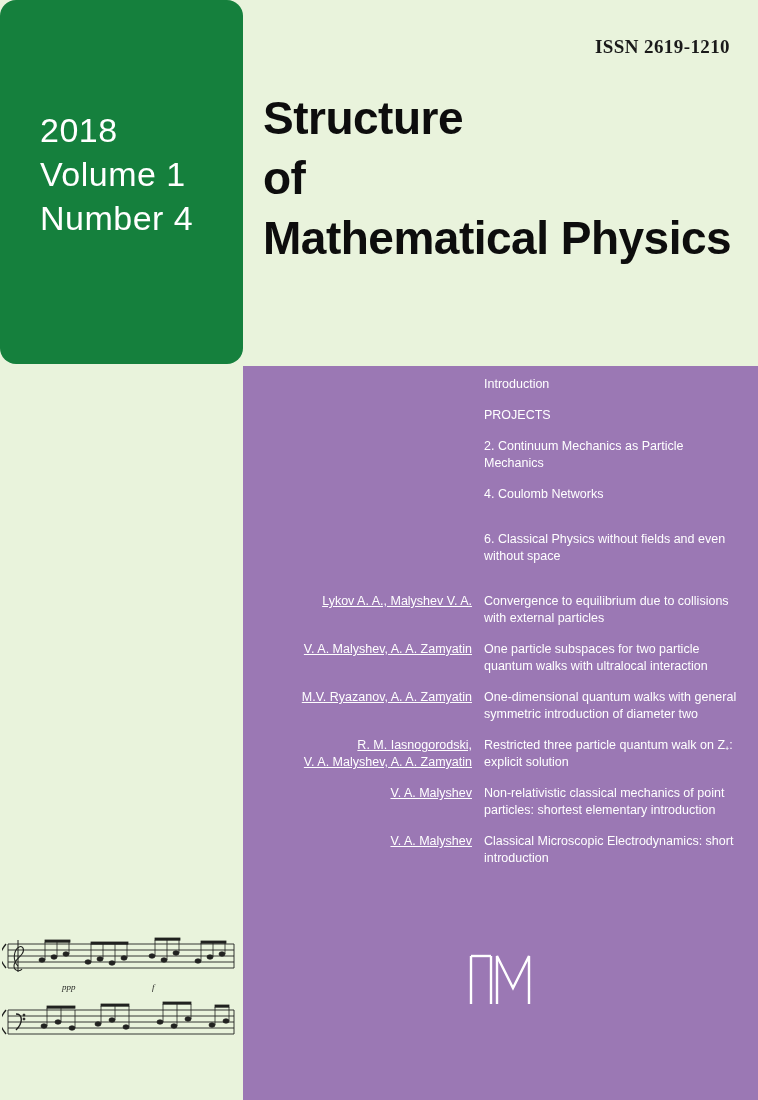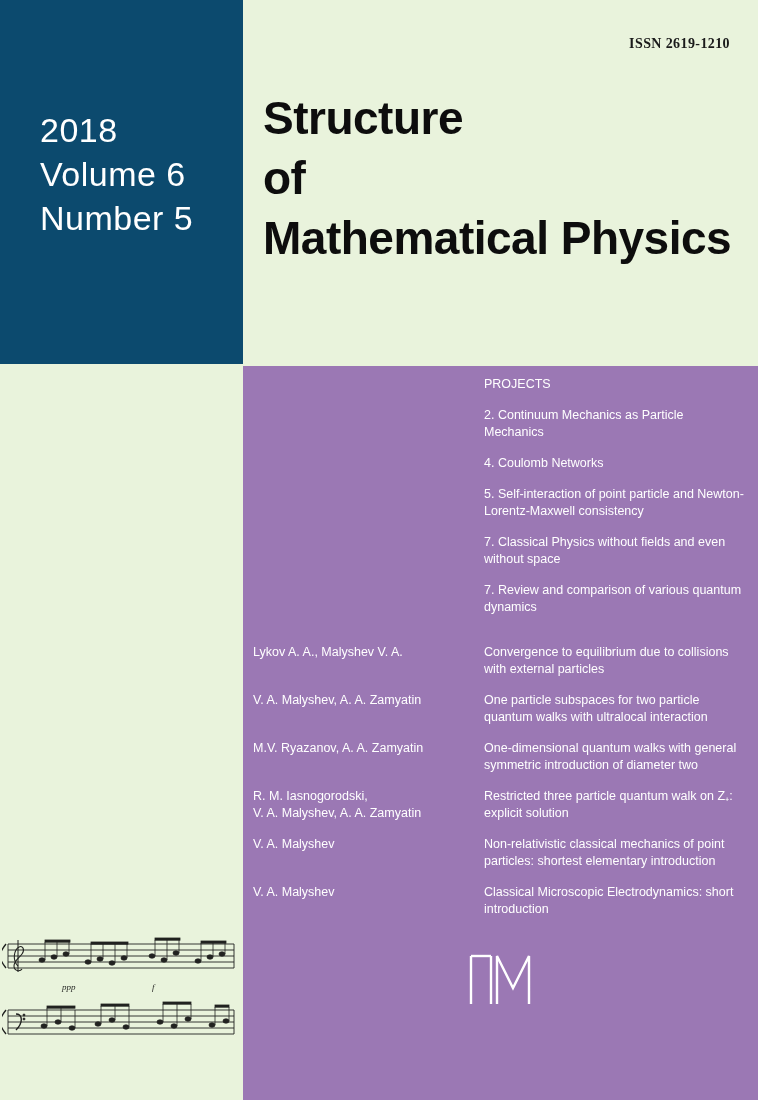--- a/index.html
+++ b/index.html
@@ -21,21 +21,22 @@
     overflow: hidden;
   }
 
   
   .issue-block {
     position: absolute;
     left: 0;
     top: 0;
     width: 243px;
     height: 364px;
-    background: #0c4a6e;
+    background: #15803d;
+    border-radius: 16px;
   }
   .issue-lines {
     position: absolute;
     left: 40px;
     top: 108px;
     color: #ffffff;
     font-size: 34px;
     line-height: 44px;
     letter-spacing: 0.5px;
     font-weight: normal;
@@ -51,21 +52,21 @@
     top: 0;
     width: 515px;
     height: 366px;
     background: #e9f3dc;
   }
   .issn {
     position: absolute;
     right: 28px;
     top: 36px;
     font-family: "Liberation Serif", serif;
-    font-size: 14px;
+    font-size: 19px;
     font-weight: bold;
     color: #1a1a1a;
     letter-spacing: 0.4px;
   }
   .journal-title {
     position: absolute;
     left: 20px;
     top: 88px;
     width: 500px;
     color: #0d0d0d;
@@ -114,23 +115,25 @@
   }
   .toc-row {
     display: flex;
     margin-bottom: 14px;
     font-size: 12.5px;
     line-height: 17px;
   }
   .toc-authors {
     width: 231px;
     min-width: 231px;
+    text-align: right;
     padding-right: 12px;
     box-sizing: border-box;
     white-space: pre-line;
+    text-decoration: underline;
   }
   .toc-title {
     flex: 1;
   }
 
   
   .logo {
     position: absolute;
     left: 0;
     right: 0;
@@ -145,22 +148,22 @@
   .logo svg { display: inline-block; }
 </style>
 </head>
 <body>
 
 <div class="cover">
 
   <div class="issue-block">
     <div class="issue-lines">
       <div>2018</div>
-      <div>Volume 6</div>
-      <div>Number 5</div>
+      <div>Volume 1</div>
+      <div>Number 4</div>
     </div>
   </div>
 
   <div class="title-block">
     <div class="issn">ISSN 2619-1210</div>
     <div class="journal-title">
       <div>Structure</div>
       <div>of</div>
       <div>Mathematical Physics</div>
     </div>
@@ -275,52 +278,51 @@
       <g fill="#111" font-family="'Liberation Serif', serif" font-size="9" font-style="italic" stroke="none">
         <text x="60" y="60">ppp</text>
         <text x="150" y="60">f</text>
       </g>
     </svg>
   </div>
 
   <div class="contents">
     <div class="toc">
 
+      <div class="toc-row">
+        <div class="toc-authors"></div>
+        <div class="toc-title">Introduction</div>
+      </div>
 
       <div class="toc-row">
         <div class="toc-authors"></div>
         <div class="toc-title">PROJECTS</div>
       </div>
 
 
       <div class="toc-row">
         <div class="toc-authors"></div>
         <div class="toc-title">2. Continuum Mechanics as Particle Mechanics</div>
       </div>
 
 
       <div class="toc-row">
         <div class="toc-authors"></div>
         <div class="toc-title">4. Coulomb Networks</div>
       </div>
 
       <div class="toc-row">
         <div class="toc-authors"></div>
-        <div class="toc-title">5. Self-interaction of point particle and Newton-Lorentz-Maxwell consistency</div>
-      </div>
-
-      <div class="toc-row">
-        <div class="toc-authors"></div>
-        <div class="toc-title">7. Classical Physics without fields and even without space</div>
-      </div>
-
-      <div class="toc-row">
-        <div class="toc-authors"></div>
-        <div class="toc-title">7. Review and comparison of various quantum dynamics</div>
-      </div>
+      </div>
+
+      <div class="toc-row">
+        <div class="toc-authors"></div>
+        <div class="toc-title">6. Classical Physics without fields and even without space</div>
+      </div>
+
 
       <div class="toc-row">
         <div class="toc-authors"></div>
       </div>
 
       <div class="toc-row">
         <div class="toc-authors">Lykov A. A., Malyshev V. A.</div>
         <div class="toc-title">Convergence to equilibrium due to collisions with external particles</div>
       </div>
 

